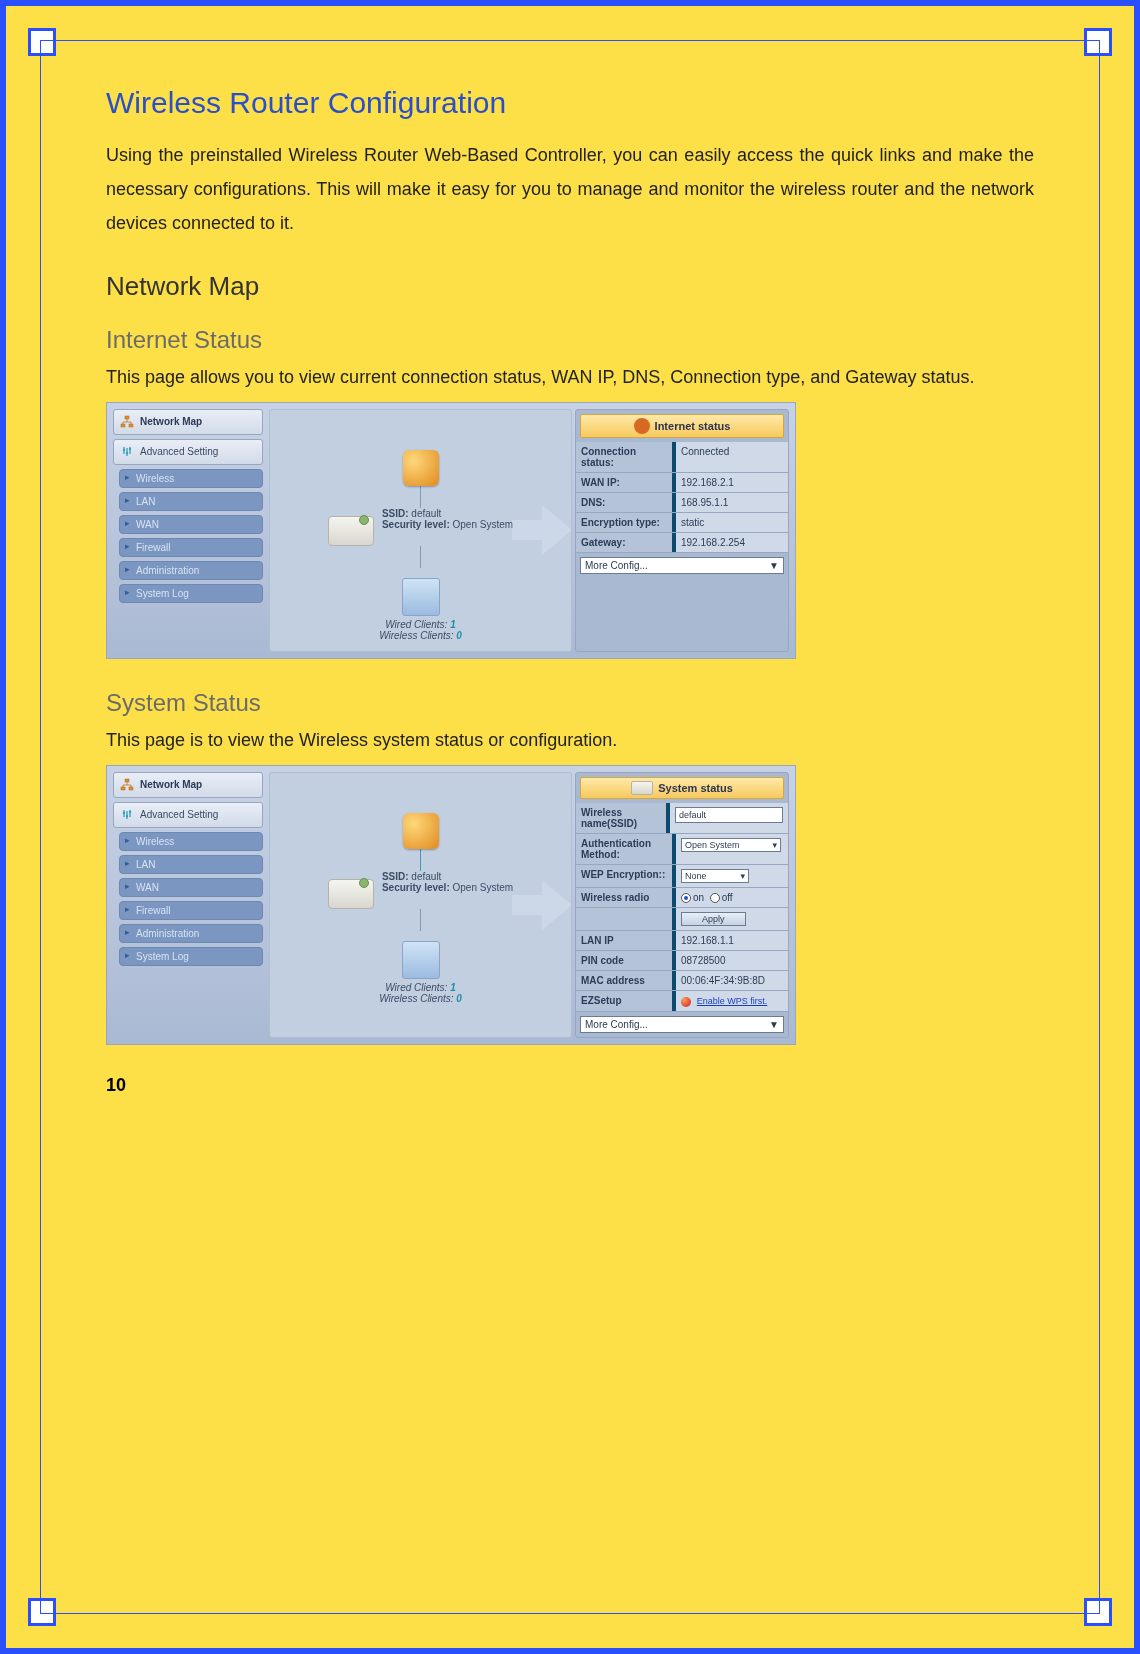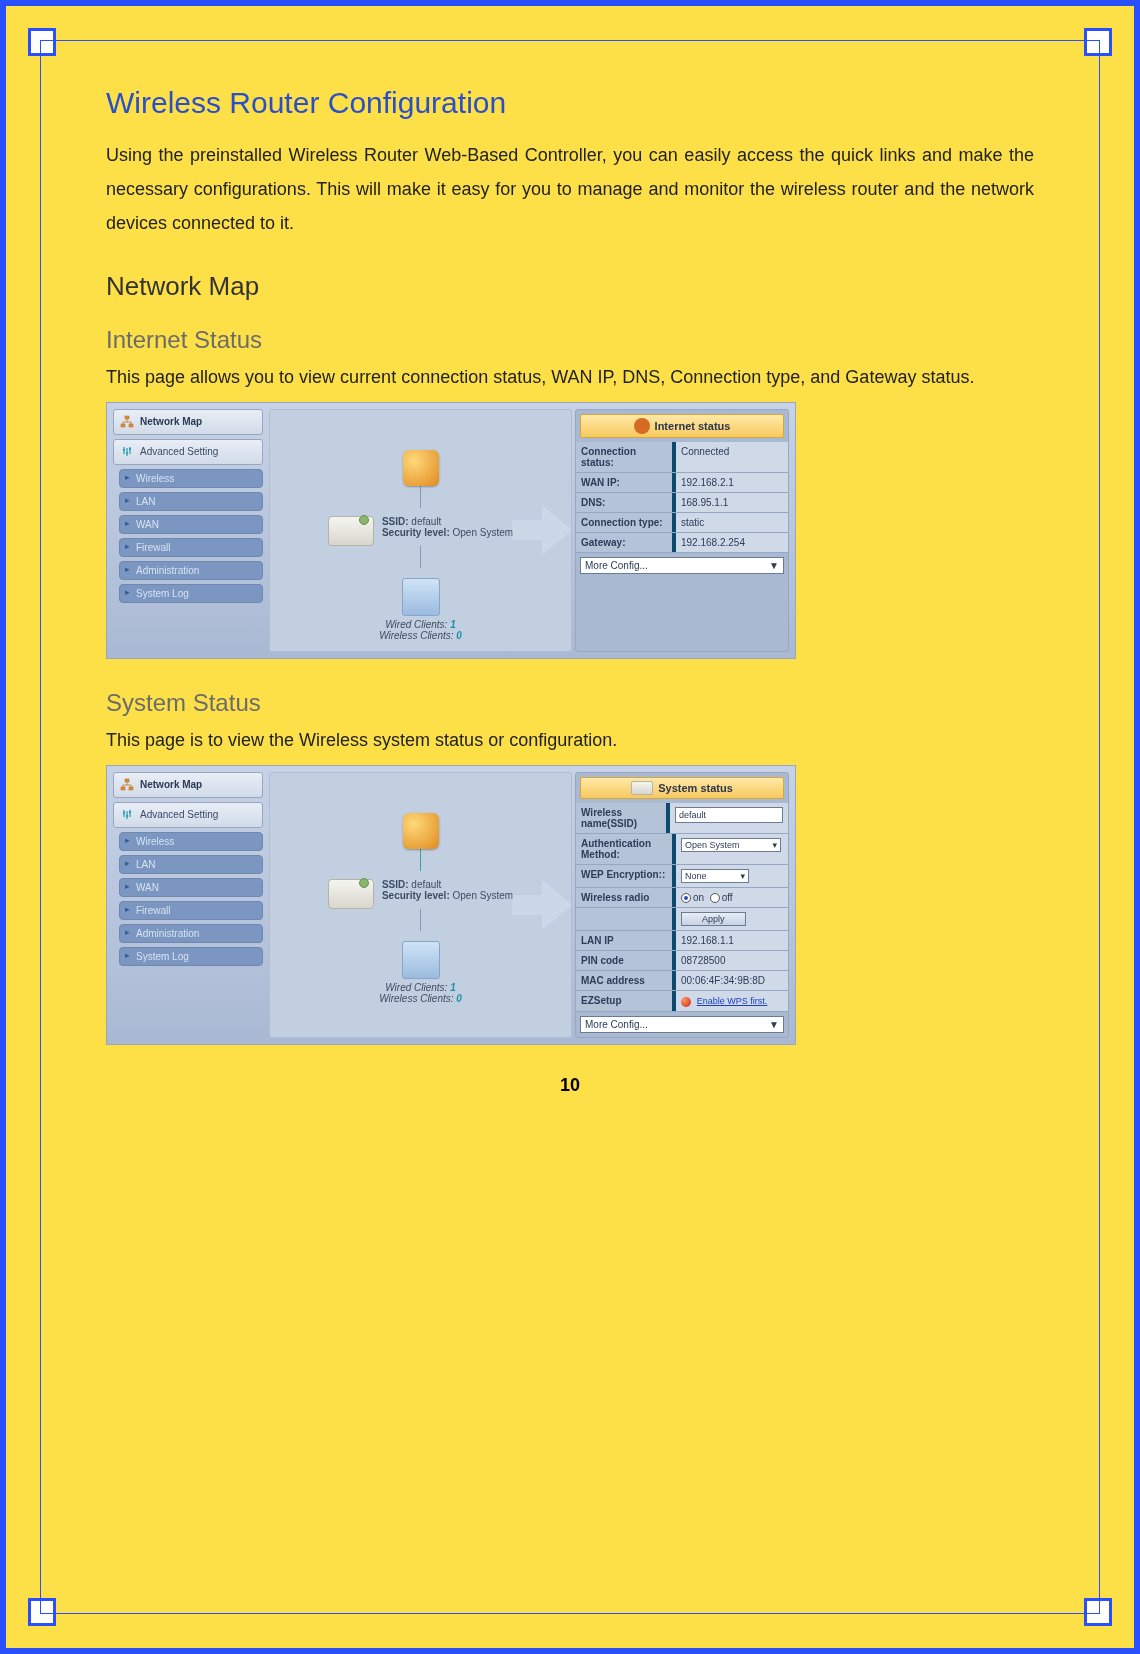--- a/index.html
+++ b/index.html
@@ -57,21 +57,20 @@
     margin: 16px 0 6px 0;
   }
   p.body {
     color: #222;
     font-size: 18px;
     line-height: 1.9;
     text-align: justify;
     margin: 0 0 8px 0;
   }
   .page-num {
-    text-align:center;
     font-weight:bold;
     font-size:18px;
     margin-top:30px;
   }
   
   .screenshot {
     width: 688px;
     background: linear-gradient(#c7d2e6, #aab9d3);
     border: 1px solid #9aa6bd;
     display: flex;
@@ -247,21 +246,21 @@
     font-size:9px;
     color:#2d3c57;
   }
   .radio { display:inline-block; width:8px;height:8px;border:1px solid #555;border-radius:50%;background:#fff;vertical-align:middle;margin-right:2px; }
   .radio.checked::after{content:"";display:block;width:4px;height:4px;border-radius:50%;background:#2a4fc6;margin:2px;}
   .wps-dot { width:10px;height:10px;border-radius:50%;background:radial-gradient(circle at 30% 30%,#ff9a5a,#c22); display:inline-block; vertical-align:middle; margin-right:3px;}
   .link-style { color:#1a3ec2; text-decoration:underline; font-size:9px; }
   .nm-icon { width:14px;height:14px;display:inline-flex;align-items:center;justify-content:center;}
   .nm-icon svg { width:14px;height:14px; }
   .status-icon { width:16px;height:16px;border-radius:50%;background:#d66a23;display:inline-block;position:relative;}
-  .router-row { display:flex; align-items:center; gap:8px; }
+  .router-row { display:flex; align-items:flex-start; gap:8px; }
 </style>
 </head>
 <body>
 
 <div class="page-border">
   <div class="corner-box tl-inner"></div>
   <div class="corner-box tr-inner"></div>
   <div class="corner-box bl-inner"></div>
   <div class="corner-box br-inner"></div>
   <div class="inner-frame"></div>
@@ -342,21 +341,21 @@
           </div>
         <div class="status-row">
             <div class="status-label">WAN IP:</div>
             <div class="status-value">192.168.2.1</div>
           </div>
         <div class="status-row">
             <div class="status-label">DNS:</div>
             <div class="status-value">168.95.1.1</div>
           </div>
         <div class="status-row">
-            <div class="status-label">Connection type:</div>
+            <div class="status-label">Encryption type:</div>
             <div class="status-value">static</div>
           </div>
         <div class="status-row">
             <div class="status-label">Gateway:</div>
             <div class="status-value">192.168.2.254</div>
           </div>
         <div class="more-config">
           <span>More Config...</span>
           <span>▼</span>
         </div>

